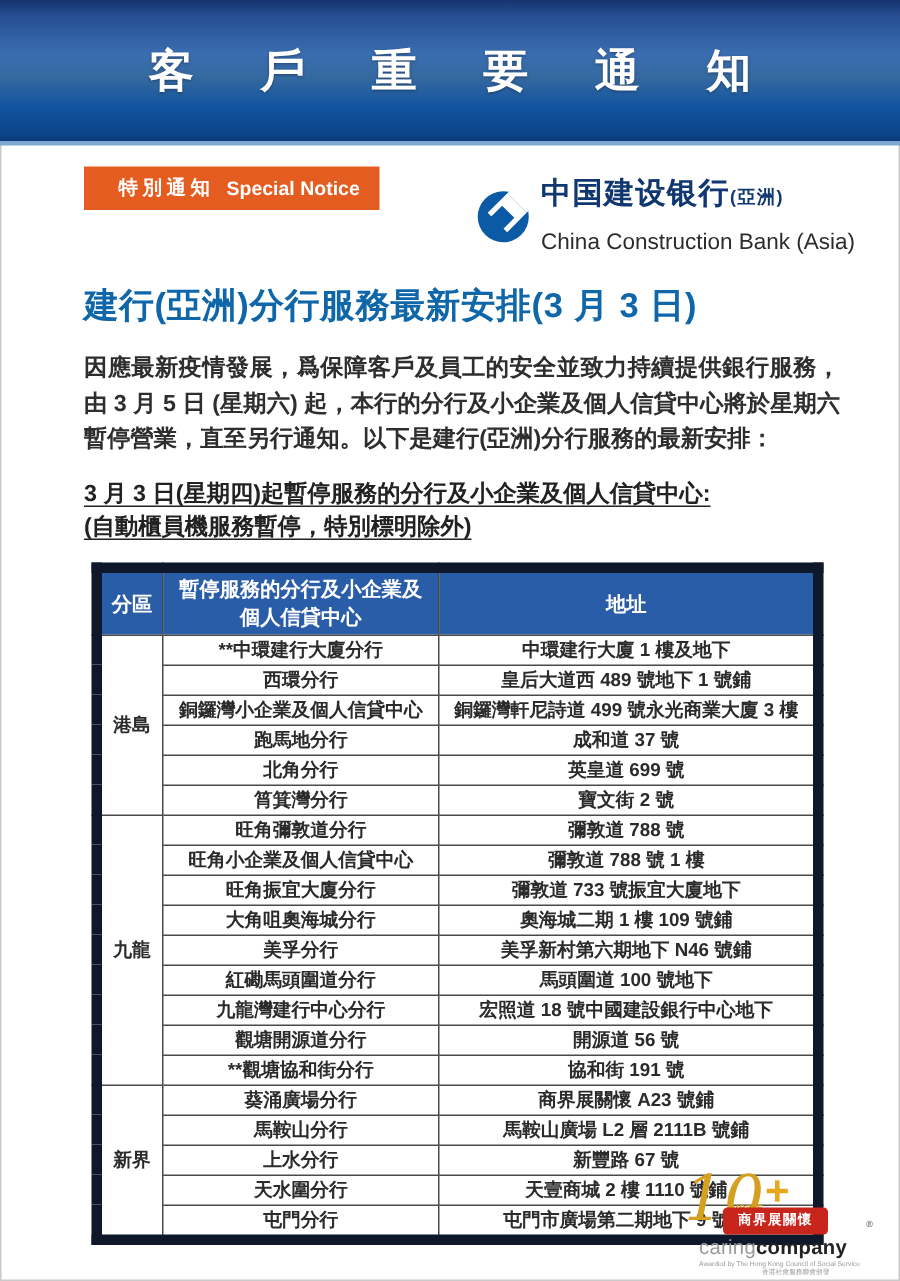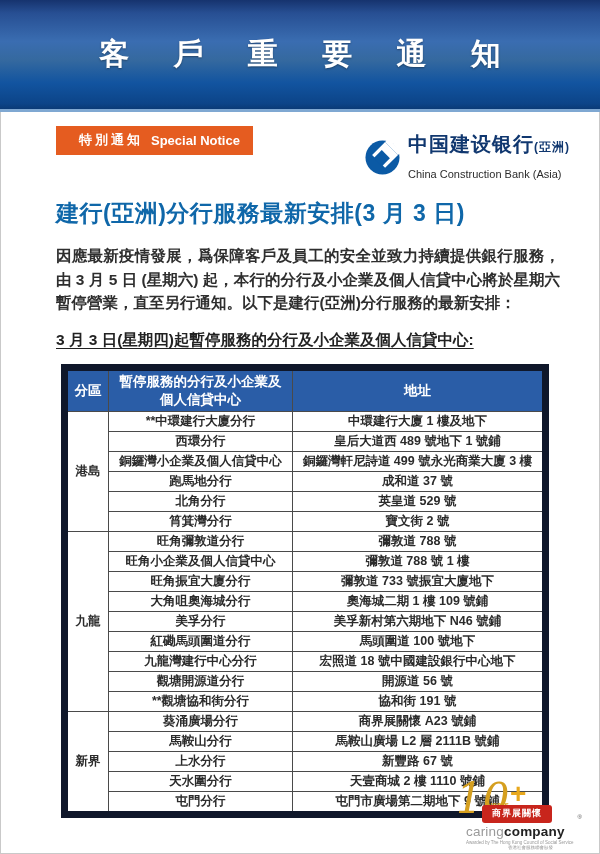--- a/index.html
+++ b/index.html
@@ -5,41 +5,41 @@
   * { margin:0; padding:0; box-sizing:border-box; }
   html,body { background:#e8e8e8; }
   body { font-family:"Liberation Sans", sans-serif; }
   .page {
     position:relative; width:600px; height:854px; margin:0 auto;
     background:#ffffff; box-shadow:inset 0 0 0 1px #c9c9c9; overflow:hidden;
   }
 
   
   .banner {
-    height:112px; width:100%;
+    height:97px; width:100%;
     background:linear-gradient(180deg,#16336e 0%,#274f93 12%,#3a6db1 38%,#35699f 55%,#1254a0 76%,#0c4488 95%,#0a3a76 100%);
     border-bottom:3px solid #7fa8d2;
     display:flex; flex-direction:column; align-items:center; justify-content:center;
     color:#fff;
   }
   .banner-zh { font-size:30px; font-weight:bold; letter-spacing:18px; padding-left:18px; text-shadow:0 1px 2px rgba(0,0,0,.35); }
   .banner-en { font-size:24px; font-weight:bold; margin-top:6px; text-shadow:0 1px 2px rgba(0,0,0,.3); }
 
   
   .subheader { display:flex; justify-content:space-between; align-items:flex-start; padding:14px 30px 0 56px; }
   .badge {
     background:#e55c20; color:#fff; font-weight:bold; font-size:13px;
     padding:5px 13px 6px 13px; display:inline-flex; gap:8px; align-items:center;
   }
   .badge .zh { letter-spacing:3px;padding-left:10px; }
   .ccb-logo { display:flex; align-items:center; gap:7px; margin-top:8px; }
   .ccb-icon { width:37px; height:37px; flex:0 0 auto; }
   .ccb-text-zh { font-size:20px; font-weight:bold; color:#10376f; letter-spacing:1px; line-height:1.05; white-space:nowrap; }
   .ccb-text-zh .suffix { font-size:12px; }
-  .ccb-text-en { font-size:11px; color:#2c2c2c; margin-top:13px; white-space:nowrap; }
+  .ccb-text-en { font-size:15px; color:#2c2c2c; margin-top:13px; white-space:nowrap; }
 
   
   .content { padding:0 40px 0 56px; }
   .notice-title { margin-top:18px; font-size:23px; font-weight:bold; color:#0f67a9; letter-spacing:0.5px; }
   .notice-paragraph {
     margin-top:15px; font-size:15.5px; line-height:1.53; color:#2e2e2e;
     font-weight:bold; text-align:justify;
   }
   .subhead { margin-top:14px; font-size:15.5px; font-weight:bold; color:#222; }
   .subhead div { text-decoration:underline; text-underline-offset:3px; width:fit-content; line-height:1.4; }
@@ -99,20 +99,21 @@
     </div>
   </div>
 
   <div class="content">
     <div class="notice-title">建行(亞洲)分行服務最新安排(3 月 3 日)</div>
 
     <div class="notice-paragraph">因應最新疫情發展，爲保障客戶及員工的安全並致力持續提供銀行服務，由 3 月 5 日 (星期六) 起，本行的分行及小企業及個人信貸中心將於星期六暫停營業，直至另行通知。以下是建行(亞洲)分行服務的最新安排：</div>
 
     <div class="subhead">
       <div>3 月 3 日(星期四)起暫停服務的分行及小企業及個人信貸中心:</div>
+      <div>(自動櫃員機服務暫停，特別標明除外)</div>
     </div>
 
     <table class="branches">
       <colgroup>
           <col style="width:44px">
           <col style="width:184px">
           <col style="width:253px">
         </colgroup>
       <thead>
         <tr>
@@ -134,21 +135,21 @@
           <tr>
             <td>銅鑼灣小企業及個人信貸中心</td>
             <td>銅鑼灣軒尼詩道 499 號永光商業大廈 3 樓</td>
           </tr>
           <tr>
             <td>跑馬地分行</td>
             <td>成和道 37 號</td>
           </tr>
           <tr>
             <td>北角分行</td>
-            <td>英皇道 529 號</td>
+            <td>英皇道 699 號</td>
           </tr>
           <tr>
             <td>筲箕灣分行</td>
             <td>寶文街 2 號</td>
           </tr>
           <tr>
             <td class="region-cell" rowspan="9">九龍</td>
             <td>旺角彌敦道分行</td>
             <td>彌敦道 788 號</td>
           </tr>

